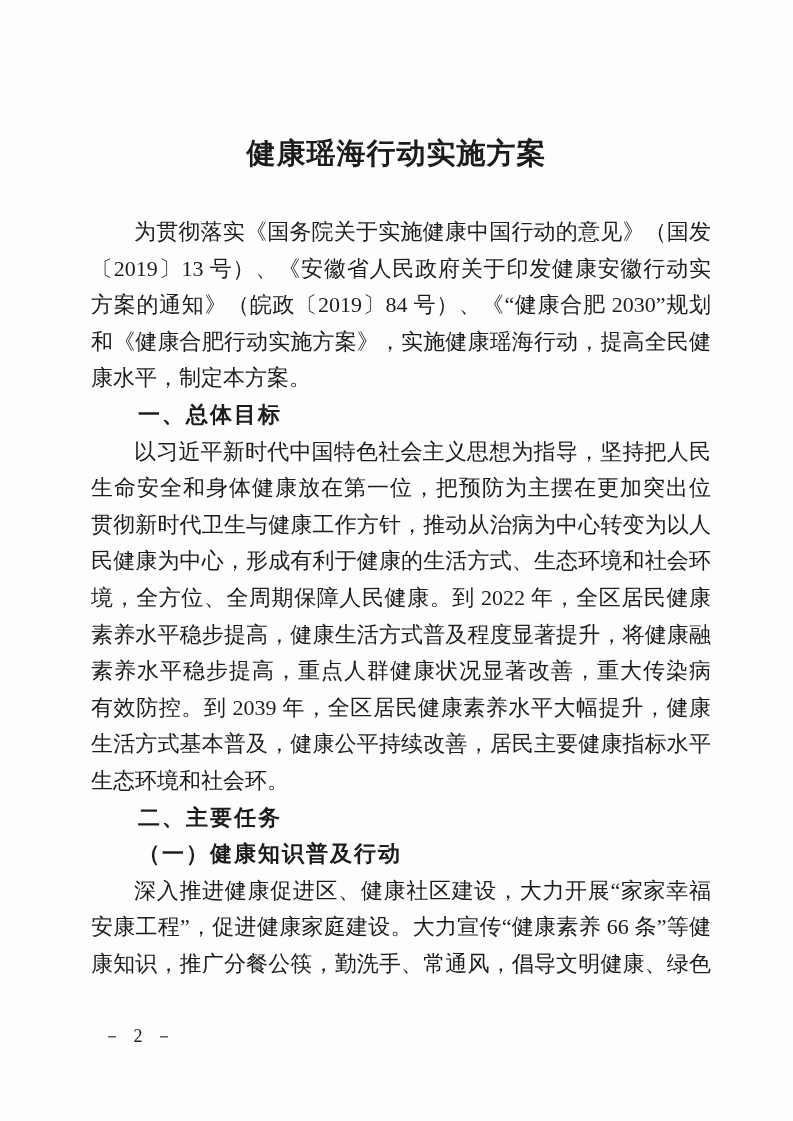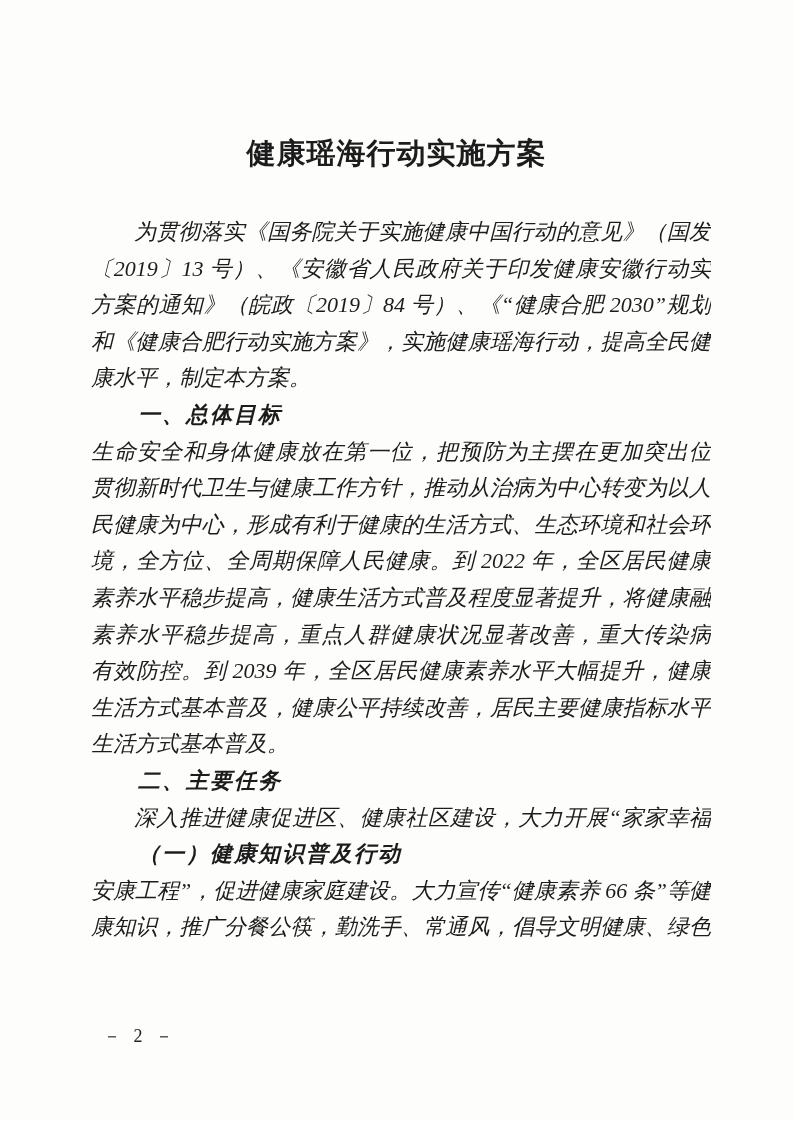--- a/index.html
+++ b/index.html
@@ -26,21 +26,20 @@
     font-size: 29px;
     font-weight: bold;
     letter-spacing: 1px;
     font-family: "Liberation Serif", "DejaVu Serif", serif;
   }
   .text-block {
     position: absolute;
     top: 214px;
     left: 91px;
     width: 620px;
-    font-style: italic;
   }
   .line {
     height: 36.6px;
     line-height: 36.6px;
     font-size: 22px;
     overflow: hidden;
     text-align: justify;
   }
   
   .line.full {
@@ -91,30 +90,31 @@
 <div class="page">
   <div class="doc-title">健康瑶海行动实施方案</div>
 
   <div class="text-block">
       <div class="line indent-full">为贯彻落实《国务院关于实施健康中国行动的意见》（国发</div>
       <div class="line full">〔2019〕13 号）、《安徽省人民政府关于印发健康安徽行动实施</div>
       <div class="line full">方案的通知》（皖政〔2019〕84 号）、《“健康合肥 2030”规划纲要》</div>
       <div class="line full">和《健康合肥行动实施方案》，实施健康瑶海行动，提高全民健</div>
       <div class="line end">康水平，制定本方案。</div>
       <div class="line h1">一、总体目标</div>
+      <div class="line indent-full">以习近平新时代中国特色社会主义思想为指导，坚持把人民</div>
       <div class="line full">生命安全和身体健康放在第一位，把预防为主摆在更加突出位置，</div>
       <div class="line full">贯彻新时代卫生与健康工作方针，推动从治病为中心转变为以人</div>
       <div class="line full">民健康为中心，形成有利于健康的生活方式、生态环境和社会环</div>
       <div class="line full">境，全方位、全周期保障人民健康。到 2022 年，全区居民健康</div>
       <div class="line full">素养水平稳步提高，健康生活方式普及程度显著提升，将健康融</div>
       <div class="line full">素养水平稳步提高，重点人群健康状况显著改善，重大传染病</div>
       <div class="line full">有效防控。到 2039 年，全区居民健康素养水平大幅提升，健康</div>
       <div class="line full">生活方式基本普及，健康公平持续改善，居民主要健康指标水平</div>
-      <div class="line end">生活方式基本普及。</div>
+      <div class="line end">生态环境和社会环。</div>
       <div class="line h1">二、主要任务</div>
+      <div class="line h2">（一）健康知识普及行动</div>
       <div class="line indent-full">深入推进健康促进区、健康社区建设，大力开展“家家幸福</div>
-      <div class="line h2">（一）健康知识普及行动</div>
       <div class="line full">安康工程”，促进健康家庭建设。大力宣传“健康素养 66 条”等健</div>
       <div class="line full">康知识，推广分餐公筷，勤洗手、常通风，倡导文明健康、绿色</div>
     </div>
 
   <div class="page-number">－ 2 －</div>
 </div>
 
 </body></html>

